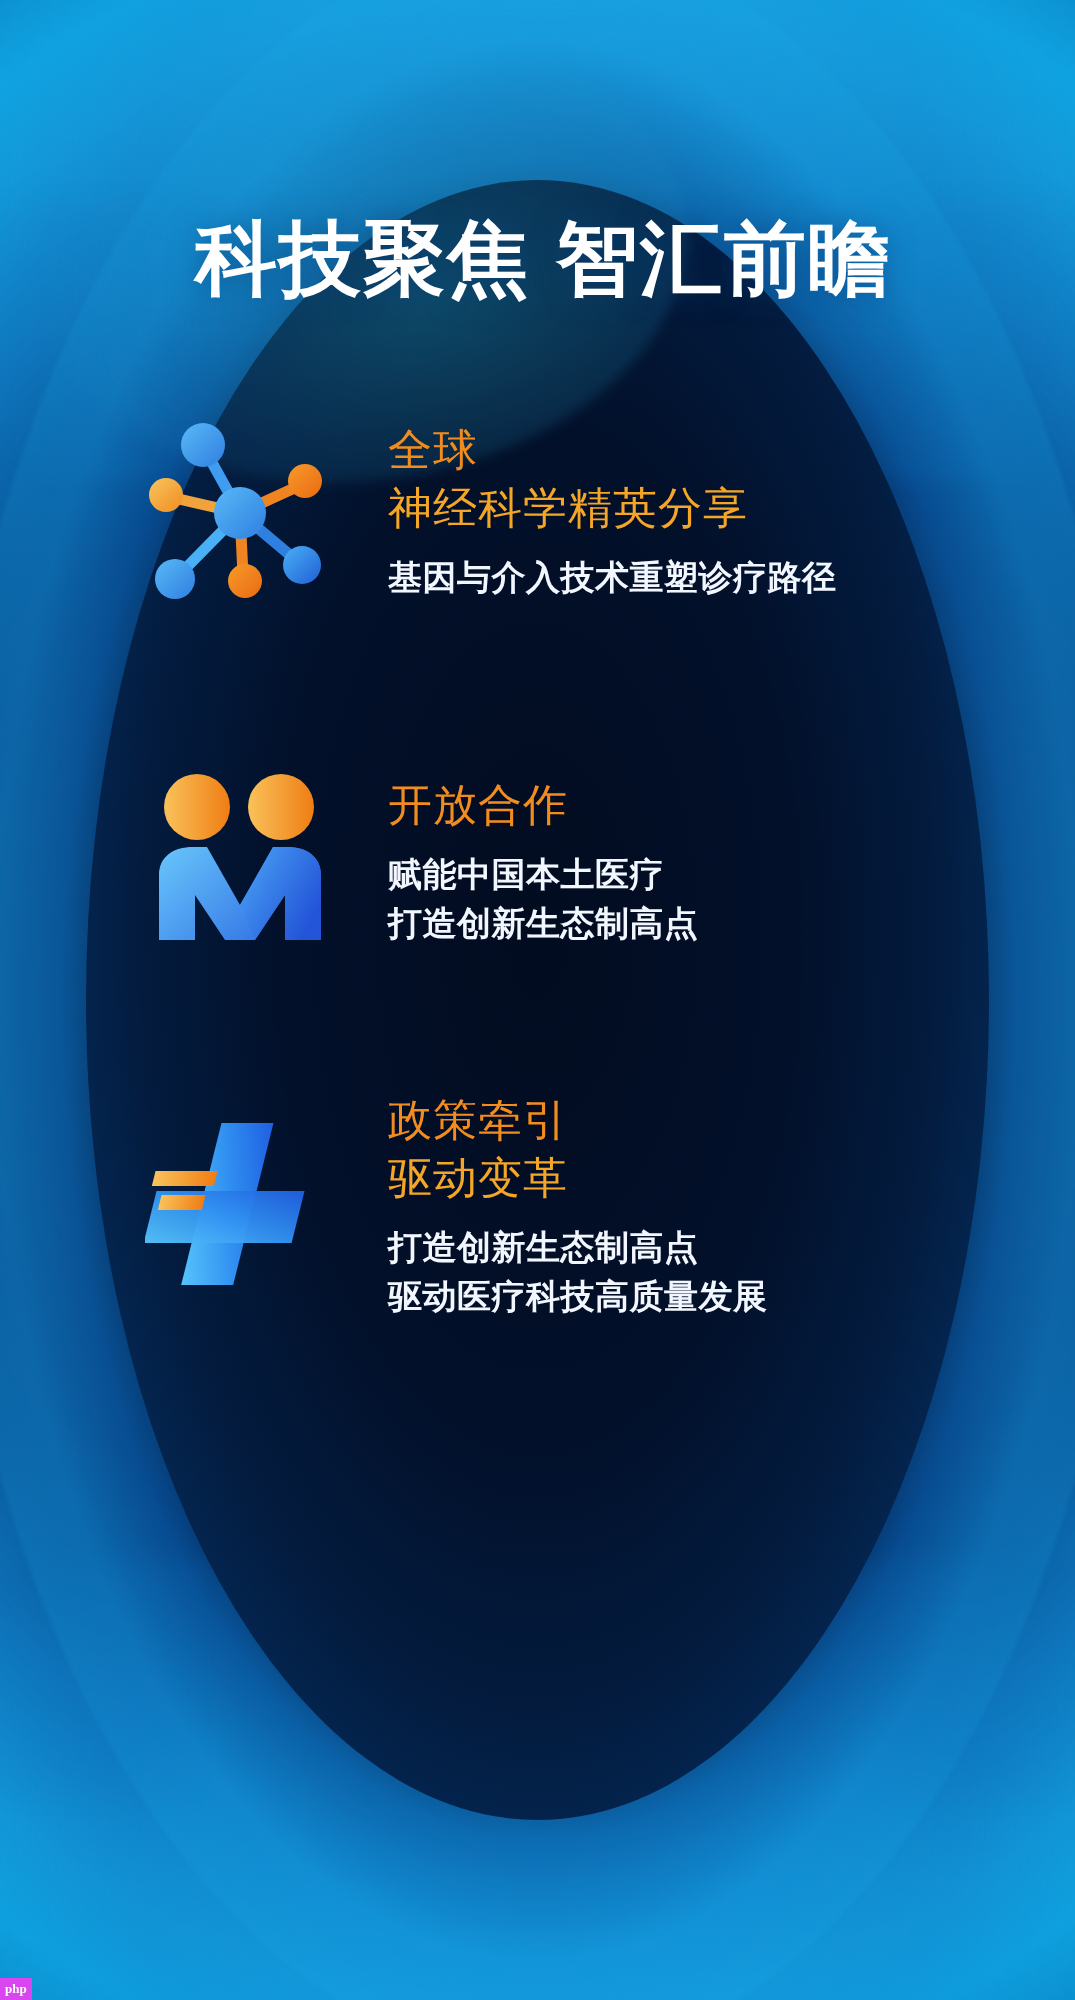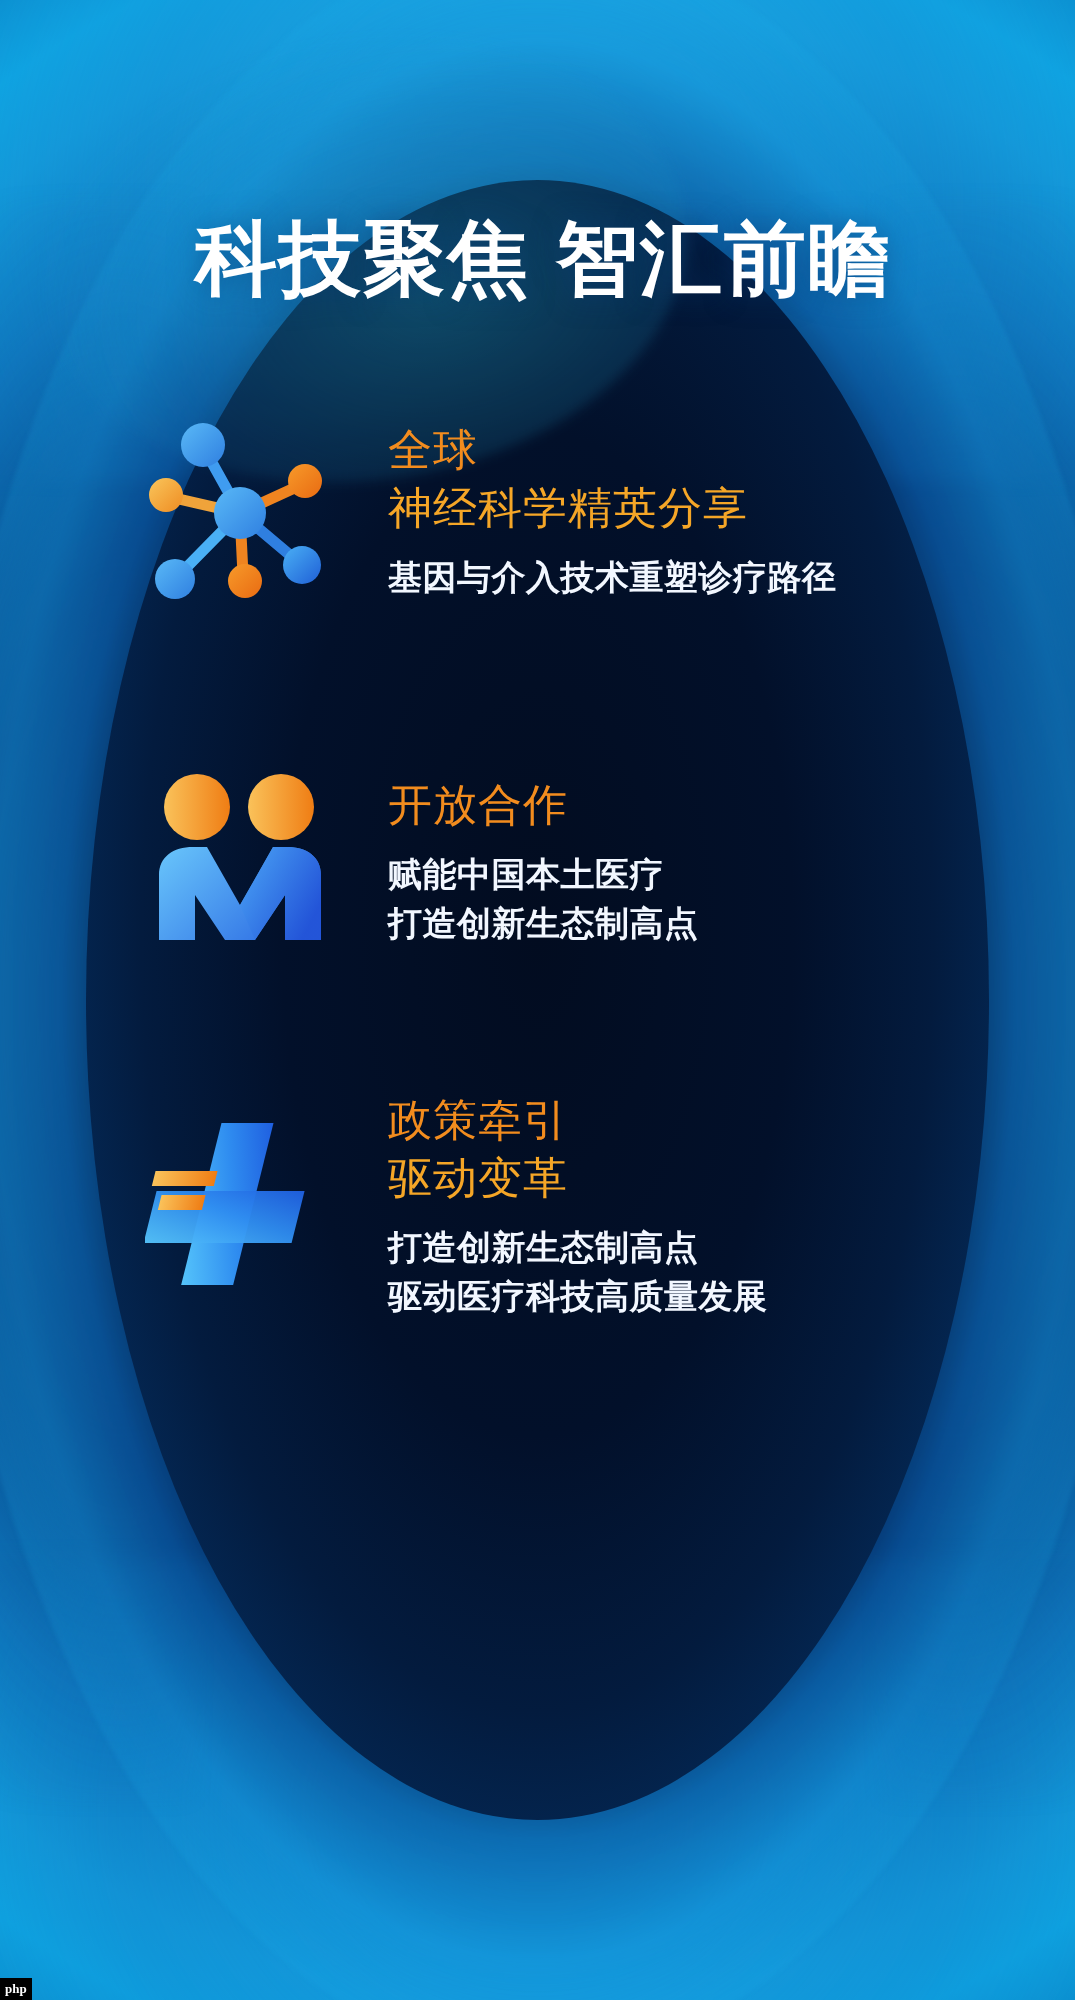--- a/index.html
+++ b/index.html
@@ -106,21 +106,21 @@
     line-height:1.45;
     letter-spacing:0.5px;
     margin-top:16px;
     white-space:nowrap;
     font-weight:700;
   }
 
   
   .watermark{
     position:absolute;left:0;bottom:0;
-    background:#000000;
+    background:#d946ef;
     color:#ffffff;
     font-size:13px;
     line-height:1;
     padding:4px 5px 5px 5px;
     font-family:"Liberation Serif","DejaVu Serif",serif;
     font-weight:bold;
   }
 </style>
 </head>
 <body>

